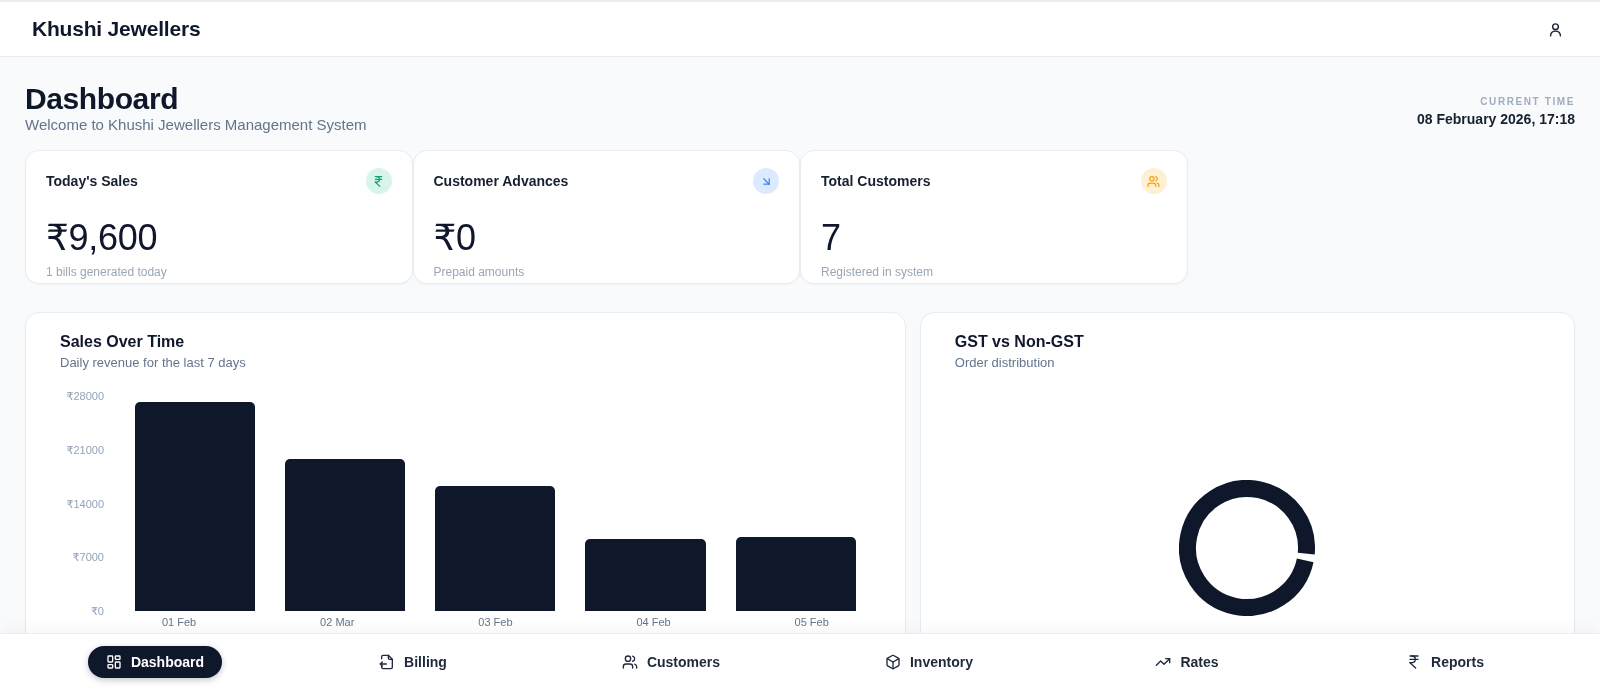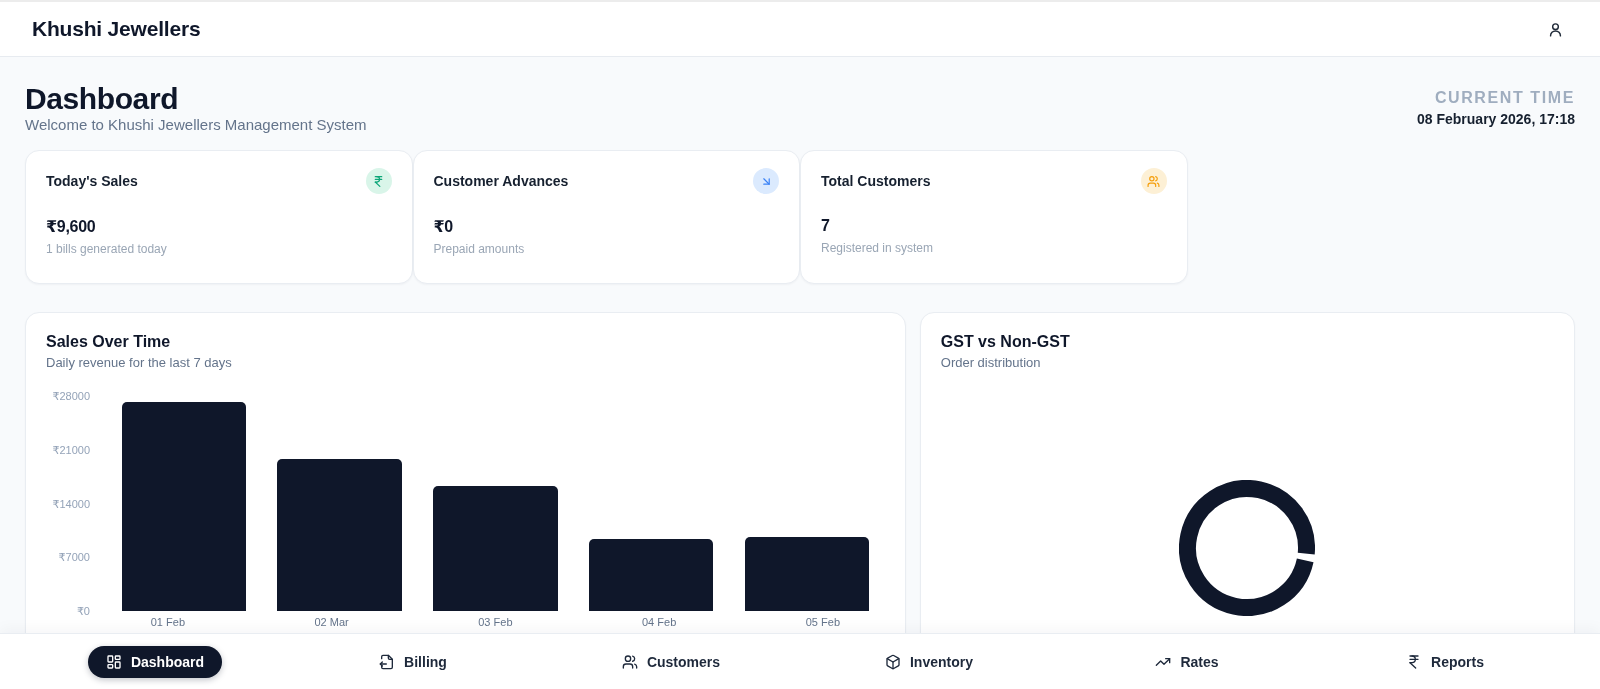--- a/index.html
+++ b/index.html
@@ -19,43 +19,43 @@
   }
   .brand { font-size:21px; font-weight:700; letter-spacing:-0.2px; color:#0f172a; }
   .user-btn { margin-left:auto; background:none; border:none; cursor:pointer; color:#1f2937; padding:4px; }
 
   
   .main { padding:25px 25px 0; }
   .page-head { display:flex; justify-content:space-between; align-items:flex-end; }
   .page-title { font-size:30px; font-weight:800; letter-spacing:-0.4px; color:#0f172a; }
   .page-sub { font-size:15px; color:#64748b; }
   .time-block { text-align:right; margin-bottom:6px; }
-  .time-label { font-size:16px; font-weight:700; letter-spacing:1.6px; color:#9fadbf; text-transform:uppercase; }
+  .time-label { font-size:10px; font-weight:700; letter-spacing:1.6px; color:#9fadbf; text-transform:uppercase; }
   .time-value { font-size:14px; font-weight:700; color:#16202f; margin-top:4px; }
 
   
   .stats { margin-top:17px; display:grid; grid-template-columns:repeat(4,1fr); gap:0; }
   .card {
     background:#fff; border:1px solid #e9edf2; border-radius:14px;
     box-shadow:0 1px 2px rgba(15,23,42,.04);
   }
   .stat-card { height:134px; padding:17px 20px; }
   .stat-head { display:flex; justify-content:space-between; align-items:center; }
   .stat-title { font-size:14px; font-weight:600; color:#16202f; }
   .icon-circle { width:26px; height:26px; border-radius:50%; display:grid; place-items:center; flex:none; }
   .ic-sales { background:#d9f5e9; color:#0ca678; }
   .ic-due   { background:#fde7ec; color:#e11d48; }
   .ic-adv   { background:#dbeafe; color:#3b82f6; }
   .ic-cust  { background:#fdf0d5; color:#f59e0b; }
-  .stat-value { font-size:16px; font-weight:700; letter-spacing:-0.3px; margin-top:23px; }
+  .stat-value { font-size:36px; font-weight:400; letter-spacing:-0.3px; margin-top:23px; }
   .stat-sub { font-size:12px; color:#9aa6b5; margin-top:6px; }
 
   
   .charts { margin-top:28px; display:grid; grid-template-columns:863fr 642fr; gap:14px; }
-  .chart-card { height:371px; padding:20px 20px; overflow:hidden; }
+  .chart-card { height:371px; padding:20px 34px; overflow:hidden; }
   .chart-title { font-size:16px; font-weight:700; color:#0f172a; }
   .chart-sub { font-size:13px; color:#64748b; margin-top:4px; }
 
   .bar-wrap { margin-top:26px; margin-left:60px; position:relative; }
   .bar-plot { height:215px; display:flex; align-items:flex-end; position:relative; }
   .bar-slot { flex:1; display:flex; justify-content:center; height:100%; align-items:flex-end; }
   .bar { width:80%; border-radius:5px 5px 0 0; }
   .y-labels { position:absolute; left:-60px; top:0; height:215px; width:50px; }
   .y-tick { position:absolute; right:6px; transform:translateY(-50%); font-size:11px; color:#94a3b8; white-space:nowrap; }
   .x-labels { display:flex; margin-top:5px;gap:40px; }

